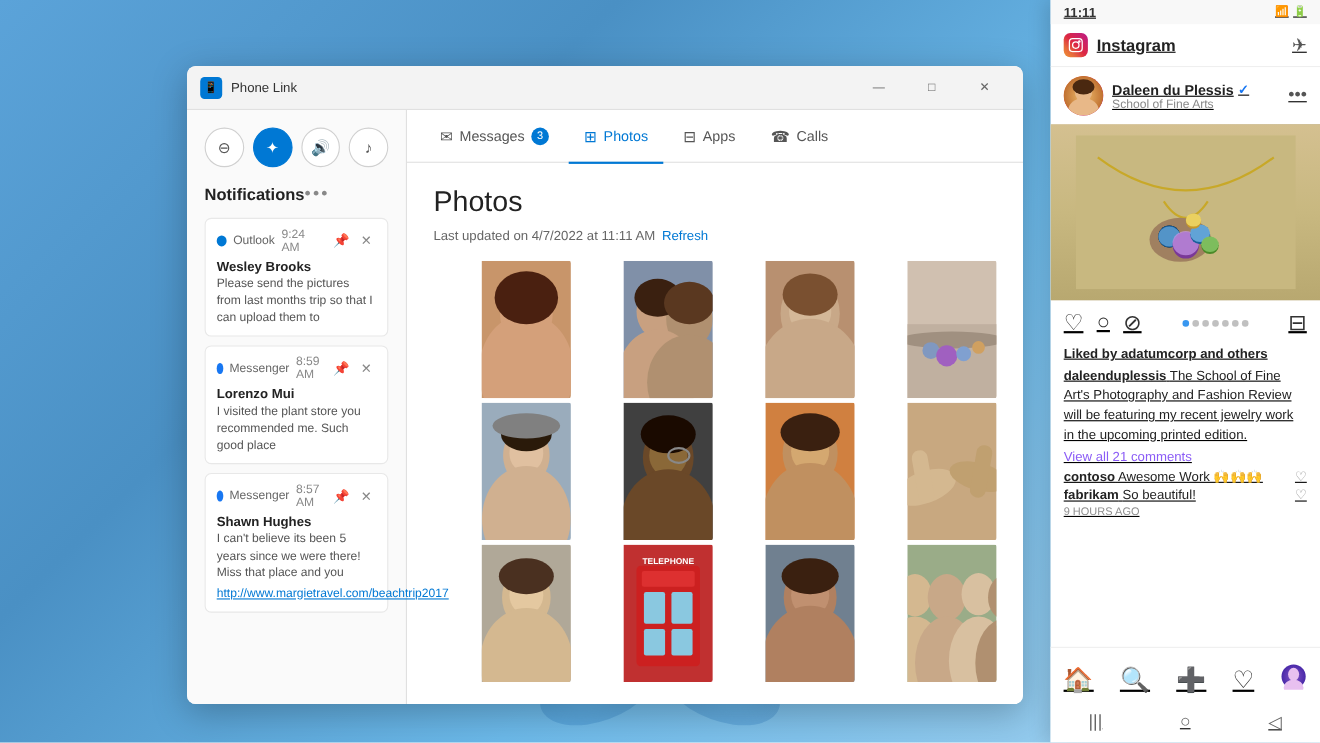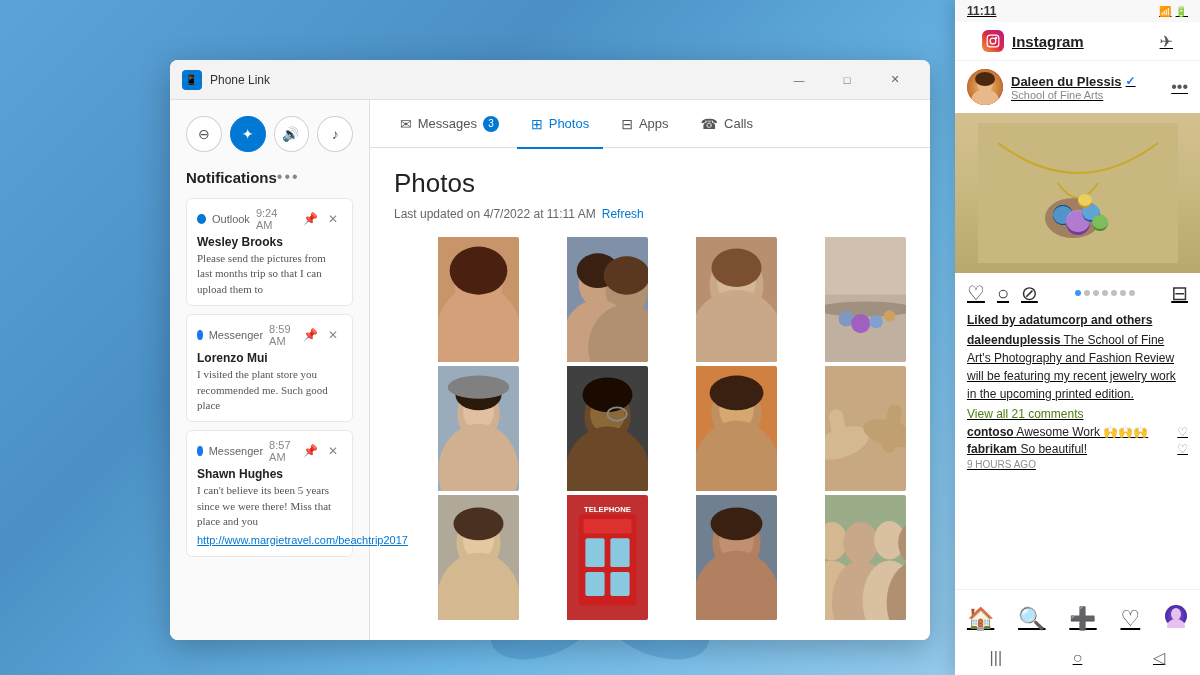--- a/index.html
+++ b/index.html
@@ -258,21 +258,20 @@
       font-size: 12px;
       font-weight: 600;
       color: #222;
       margin-bottom: 2px;
     }
 
     .notif-text {
       font-size: 11px;
       color: #555;
       line-height: 1.4;
-      font-family: Liberation Serif, serif;
     }
 
     .notif-link {
       color: #0078d4;
       font-size: 11px;
     }
 
     
     .main-content {
       flex: 1;
@@ -394,21 +393,21 @@
       box-shadow: -4px 0 16px rgba(0,0,0,0.15);
       display: flex;
       flex-direction: column;
       overflow: hidden;
       text-decoration: underline;
     }
 
     .ig-header {
       display: flex;
       align-items: center;
-      padding: 8px 27px;
+      padding: 8px 12px;
       border-bottom: 1px solid #efefef;
       gap: 8px;
     }
 
     .ig-app-icon {
       width: 22px;
       height: 22px;
       border-radius: 6px;
       background: linear-gradient(45deg, #f09433, #e6683c, #dc2743, #cc2366, #bc1888);
       display: flex;
@@ -573,21 +572,21 @@
       line-height: 1.5;
       margin-bottom: 4px;
     }
 
     .ig-caption-user {
       font-weight: 600;
     }
 
     .ig-view-comments {
       font-size: 12px;
-      color: #4d7c0f;
+      color: #8b5cf6;
       margin-bottom: 4px;
       cursor: pointer;
     }
 
     .ig-comment {
       font-size: 12px;
       color: #222;
       margin-bottom: 3px;
       display: flex;
       align-items: flex-start;

